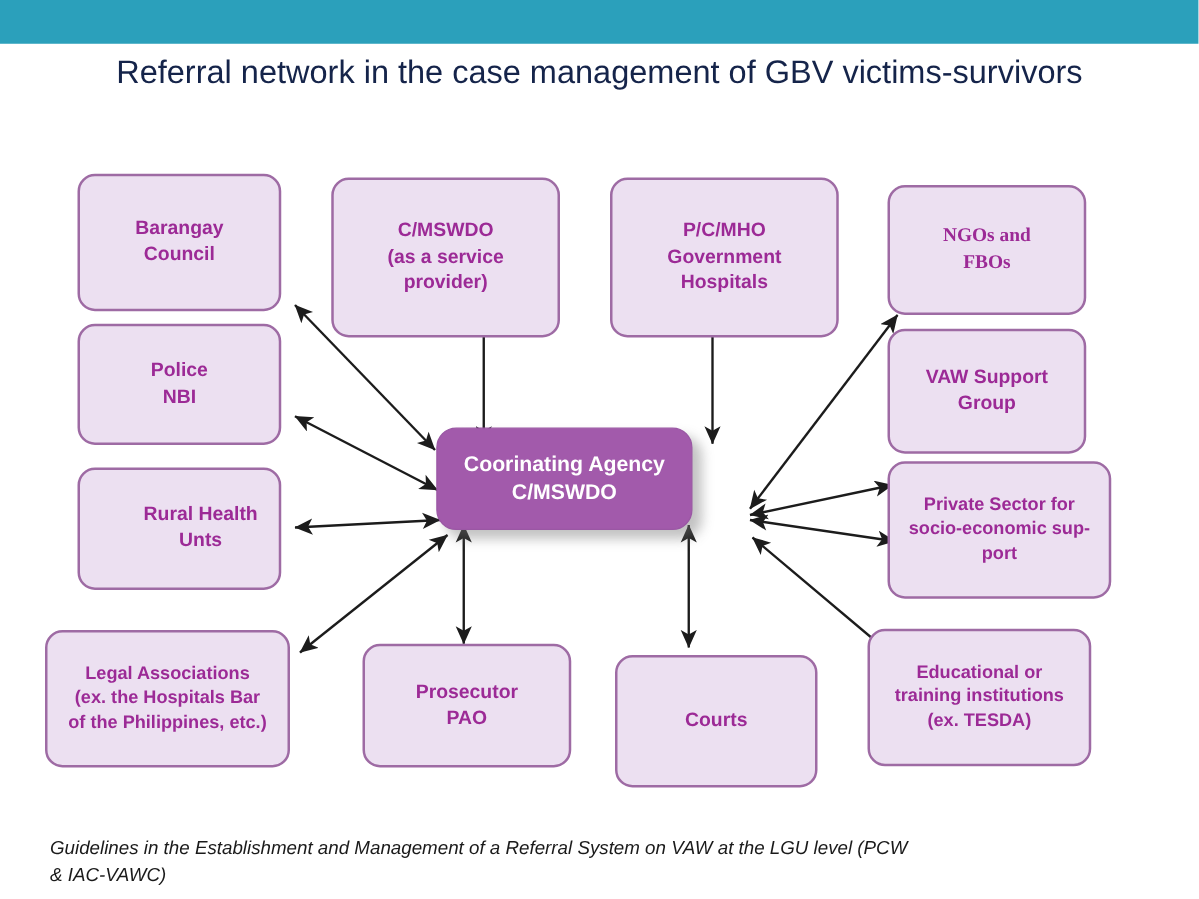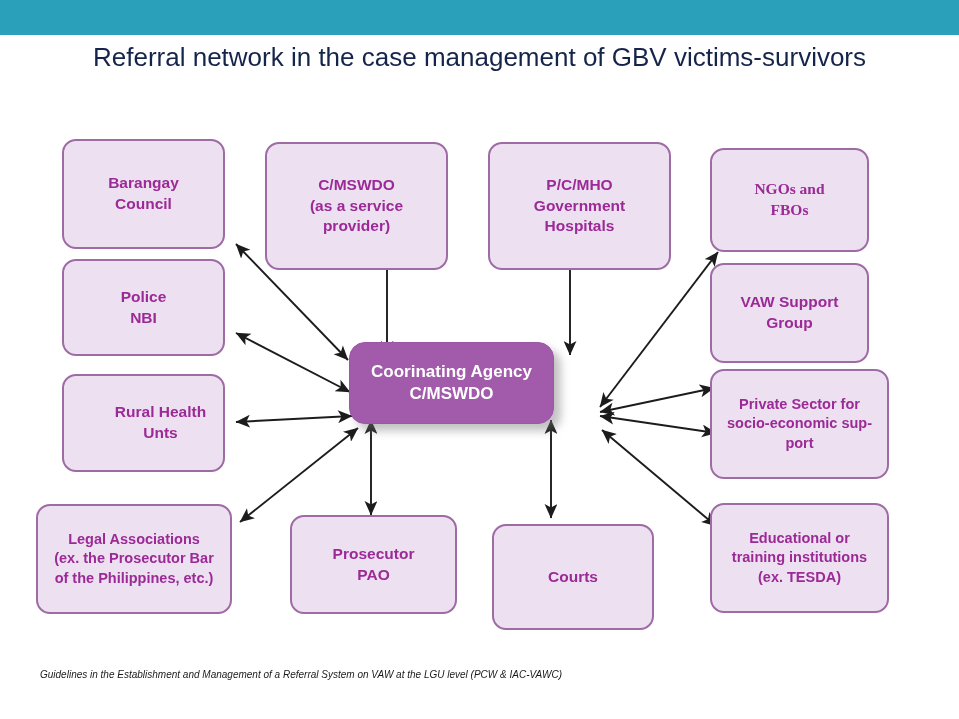--- a/index.html
+++ b/index.html
@@ -90,21 +90,21 @@
     justify-content: center;
     box-shadow: 7px 7px 9px rgba(120,120,120,0.45);
     z-index: 6;
   }
   
   #caption {
     position: absolute;
     left: 40px;
     top: 668px;
     width: 700px;
-    font-size: 10px;
+    font-size: 15px;
     font-style: italic;
     color: #1a1a1a;
     line-height: 1.45;
   }
 </style>
 </head>
 <body>
 
 <div id="slide">
 
@@ -168,21 +168,21 @@
     <div class="node" style="left:62px; top:254px; width:163px; height:98px;padding-left:40px;">
       <span class="label">
           <span style="display:block">Rural Health</span>
           <span style="display:block">Unts</span>
         </span>
     </div>
 
     <div class="node node-sub" style="left:36px; top:384px; width:196px; height:110px;">
       <span class="label">
           <span style="display:block">Legal Associations</span>
-          <span style="display:block">(ex. the Prosecutor Bar</span>
+          <span style="display:block">(ex. the Hospitals Bar</span>
           <span style="display:block">of the Philippines, etc.)</span>
         </span>
     </div>
 
     <div class="node" style="left:265px; top:22px; width:183px; height:128px;">
       <span class="label">
           <span style="display:block">C/MSWDO</span>
           <span style="display:block">(as a service</span>
           <span style="display:block">provider)</span>
         </span>
@@ -211,21 +211,21 @@
     </div>
 
     <div class="node node-sub" style="left:710px; top:249px; width:179px; height:110px;">
       <span class="label">
           <span style="display:block">Private Sector for</span>
           <span style="display:block">socio-economic sup-</span>
           <span style="display:block">port</span>
         </span>
     </div>
 
-    <div class="node node-sub" style="left:710px; top:383px; width:179px; height:110px;">
+    <div class="node node-sub" style="left:694px; top:383px; width:179px; height:110px;">
       <span class="label">
           <span style="display:block">Educational or</span>
           <span style="display:block">training institutions</span>
           <span style="display:block">(ex. TESDA)</span>
         </span>
     </div>
 
     <div class="node" style="left:290px; top:395px; width:167px; height:99px;justify-content:center;">
       <span class="label">
           <span style="display:block">Prosecutor</span>

